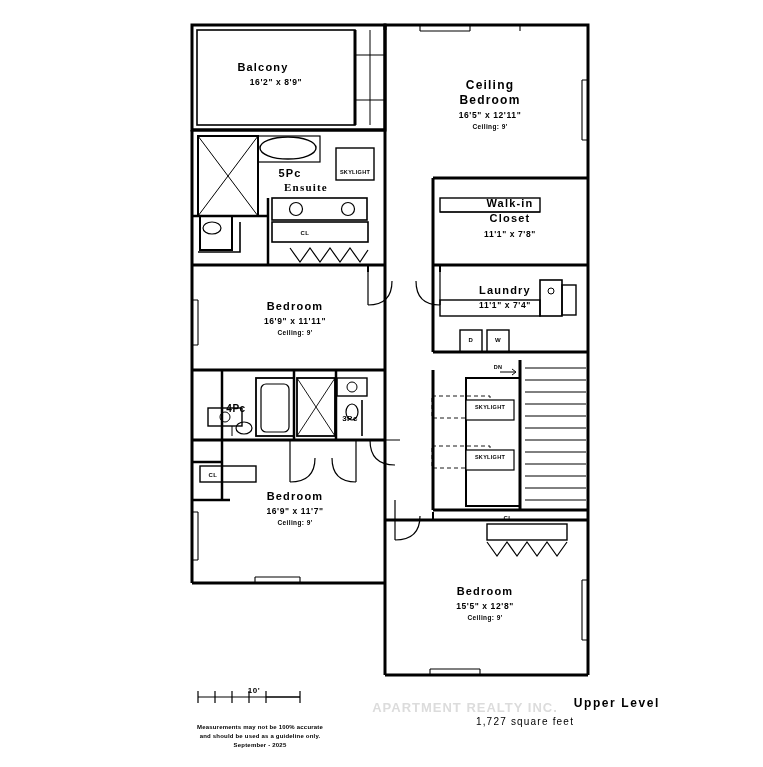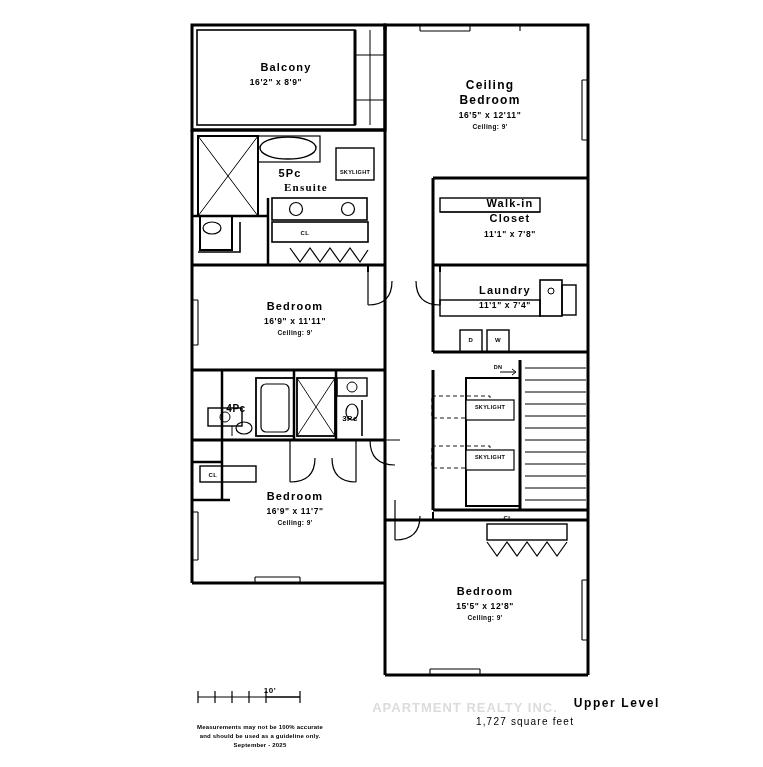--- a/index.html
+++ b/index.html
@@ -204,21 +204,21 @@
   </g>
 
   <g stroke="#000" stroke-width="1.2" fill="none">
     <path d="M198 697 L300 697"></path>
     <path d="M198 691 L198 703 M215 691 L215 703 M232 691 L232 703 M249 691 L249 703 M266 691 L266 703"></path>
     <path d="M198 697 L198 697"></path>
     <path d="M266 697 L300 697 M300 691 L300 703"></path>
   </g>
 </svg>
 
-<div class="lbl room-name" style="left:206px;top:61px;width:160px;">Balcony</div>
+<div class="lbl room-name" style="left:183px;top:61px;width:160px;">Balcony</div>
 <div class="lbl dims" style="left:197px;top:77px;width:158px;">16'2" x 8'9"</div>
 
 <div class="lbl room-name big" style="left:400px;top:78px;width:180px;">Ceiling</div>
 <div class="lbl room-name big" style="left:400px;top:93px;width:180px;">Bedroom</div>
 <div class="lbl dims" style="left:400px;top:110px;width:180px;">16'5" x 12'11"</div>
 <div class="lbl ceil" style="left:400px;top:123px;width:180px;">Ceiling: 9'</div>
 
 <div class="lbl room-name" style="left:250px;top:167px;width:80px;">5Pc</div>
 <div class="lbl room-name" style="left:266px;top:181px;width:80px;font-family:Liberation Serif, serif;">Ensuite</div>
 <div class="lbl mini" style="left:336px;top:169px;width:38px;">SKYLIGHT</div>
@@ -249,21 +249,21 @@
 <div class="lbl mini" style="left:486px;top:364px;width:24px;">DN</div>
 <div class="lbl mini" style="left:466px;top:404px;width:48px;">SKYLIGHT</div>
 <div class="lbl mini" style="left:466px;top:454px;width:48px;">SKYLIGHT</div>
 
 <div class="lbl tiny" style="left:495px;top:515px;width:26px;">CL</div>
 
 <div class="lbl room-name" style="left:400px;top:585px;width:170px;">Bedroom</div>
 <div class="lbl dims" style="left:400px;top:601px;width:170px;">15'5" x 12'8"</div>
 <div class="lbl ceil" style="left:400px;top:614px;width:170px;">Ceiling: 9'</div>
 
-<div class="lbl scale-lbl" style="left:240px;top:686px;width:60px;">10'</div>
+<div class="lbl scale-lbl" style="left:224px;top:686px;width:60px;">10'</div>
 
 <div class="watermark">APARTMENT REALTY INC.</div>
 
 <div class="lbl footer-title" style="left:390px;top:696px;width:270px;text-align:right;">Upper Level</div>
 <div class="lbl footer-sub" style="left:390px;top:716px;width:270px;">1,727 square feet</div>
 
 <div class="disc" style="position:absolute;left:160px;top:723px;width:200px;">Measurements may not be 100% accurate</div>
 <div class="disc" style="position:absolute;left:160px;top:732px;width:200px;">and should be used as a guideline only.</div>
 <div class="disc" style="position:absolute;left:160px;top:741px;width:200px;">September - 2025</div>
 

